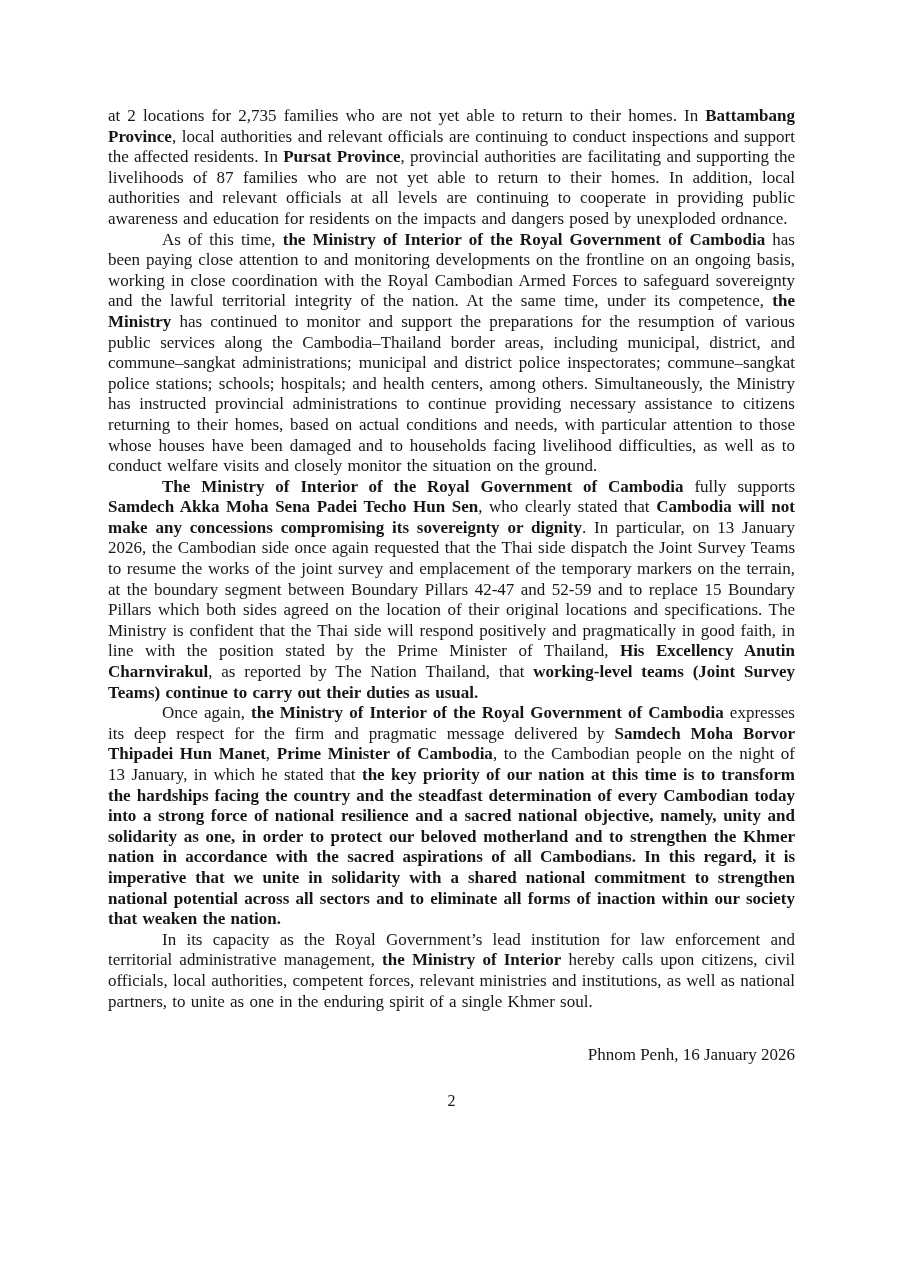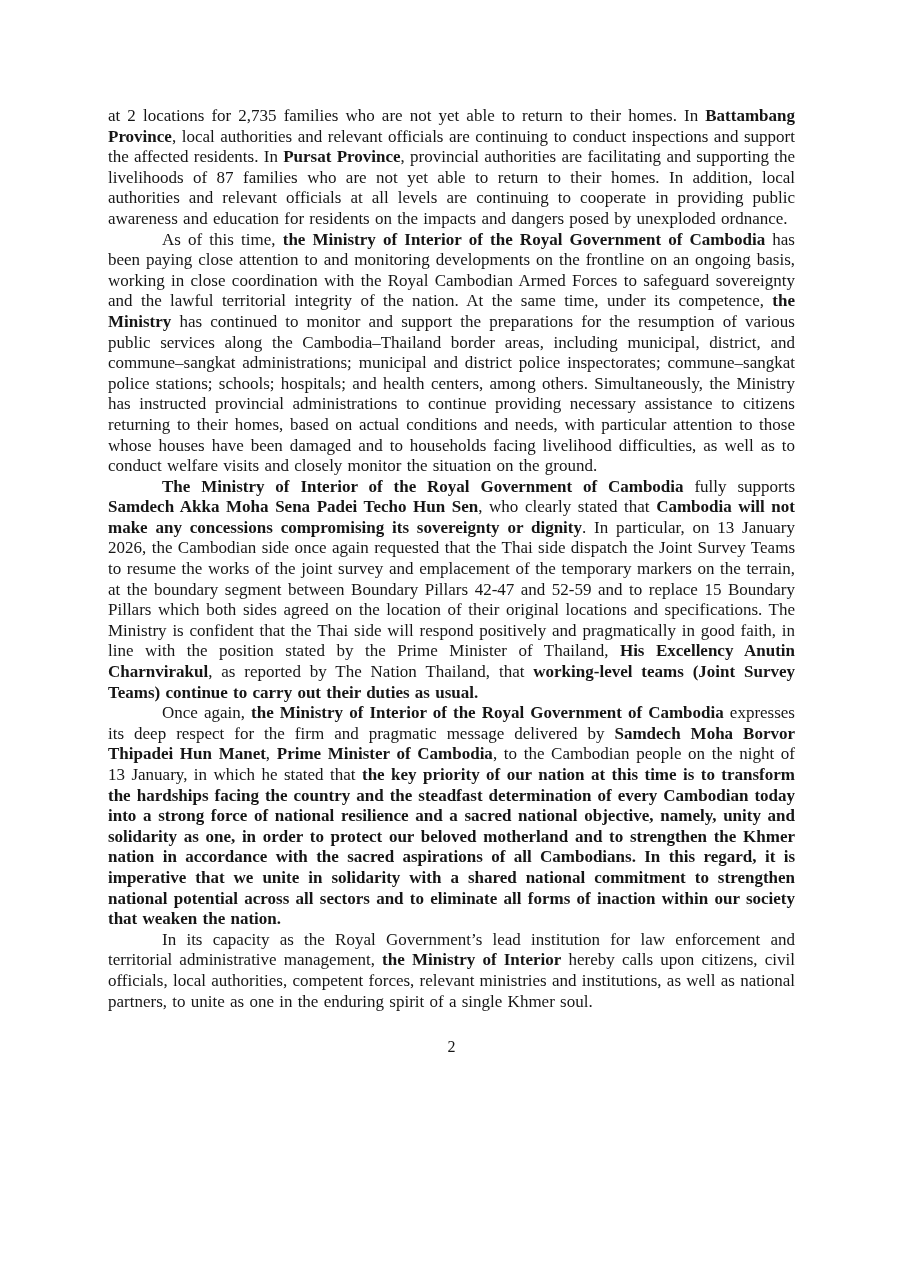--- a/index.html
+++ b/index.html
@@ -39,14 +39,15 @@
 <body>
 
 <div class="sheet">
   <div>
       <p class="para"><span>at 2 locations for 2,735 families who are not yet able to return to their homes. In </span><b>Battambang Province</b><span>, local authorities and relevant officials are continuing to conduct inspections and support the affected residents. In </span><b>Pursat Province</b><span>, provincial authorities are facilitating and supporting the livelihoods of 87 families who are not yet able to return to their homes. In addition, local authorities and relevant officials at all levels are continuing to cooperate in providing public awareness and education for residents on the impacts and dangers posed by unexploded ordnance.</span></p>
       <p class="para indent"><span>As of this time, </span><b>the Ministry of Interior of the Royal Government of Cambodia</b><span> has been paying close attention to and monitoring developments on the frontline on an ongoing basis, working in close coordination with the Royal Cambodian Armed Forces to safeguard sovereignty and the lawful territorial integrity of the nation. At the same time, under its competence, </span><b>the Ministry</b><span> has continued to monitor and support the preparations for the resumption of various public services along the Cambodia–Thailand border areas, including municipal, district, and commune–sangkat administrations; municipal and district police inspectorates; commune–sangkat police stations; schools; hospitals; and health centers, among others. Simultaneously, the Ministry has instructed provincial administrations to continue providing necessary assistance to citizens returning to their homes, based on actual conditions and needs, with particular attention to those whose houses have been damaged and to households facing livelihood difficulties, as well as to conduct welfare visits and closely monitor the situation on the ground.</span></p>
       <p class="para indent"><b>The Ministry of Interior of the Royal Government of Cambodia</b><span> fully supports </span><b>Samdech Akka Moha Sena Padei Techo Hun Sen</b><span>, who clearly stated that </span><b>Cambodia will not make any concessions compromising its sovereignty or dignity</b><span>. In particular, on 13 January 2026, the Cambodian side once again requested that the Thai side dispatch the Joint Survey Teams to resume the works of the joint survey and emplacement of the temporary markers on the terrain, at the boundary segment between Boundary Pillars 42-47 and 52-59 and to replace 15 Boundary Pillars which both sides agreed on the location of their original locations and specifications. The Ministry is confident that the Thai side will respond positively and pragmatically in good faith, in line with the position stated by the Prime Minister of Thailand, </span><b>His Excellency Anutin Charnvirakul</b><span>, as reported by The Nation Thailand, that </span><b>working-level teams (Joint Survey Teams) continue to carry out their duties as usual.</b></p>
       <p class="para indent"><span>Once again, </span><b>the Ministry of Interior of the Royal Government of Cambodia</b><span> expresses its deep respect for the firm and pragmatic message delivered by </span><b>Samdech Moha Borvor Thipadei Hun Manet</b><span>, </span><b>Prime Minister of Cambodia</b><span>, to the Cambodian people on the night of 13 January, in which he stated that </span><b>the key priority of our nation at this time is to transform the hardships facing the country and the steadfast determination of every Cambodian today into a strong force of national resilience and a sacred national objective, namely, unity and solidarity as one, in order to protect our beloved motherland and to strengthen the Khmer nation in accordance with the sacred aspirations of all Cambodians. In this regard, it is imperative that we unite in solidarity with a shared national commitment to strengthen national potential across all sectors and to eliminate all forms of inaction within our society that weaken the nation.</b></p>
       <p class="para indent"><span>In its capacity as the Royal Government’s lead institution for law enforcement and territorial administrative management, </span><b>the Ministry of Interior</b><span> hereby calls upon citizens, civil officials, local authorities, competent forces, relevant ministries and institutions, as well as national partners, to unite as one in the enduring spirit of a single Khmer soul.</span></p>
     </div>
+  <div class="dateline">Phnom Penh, 16 January 2026</div>
   <div class="page-number">2</div>
 </div>
 
 </body></html>

